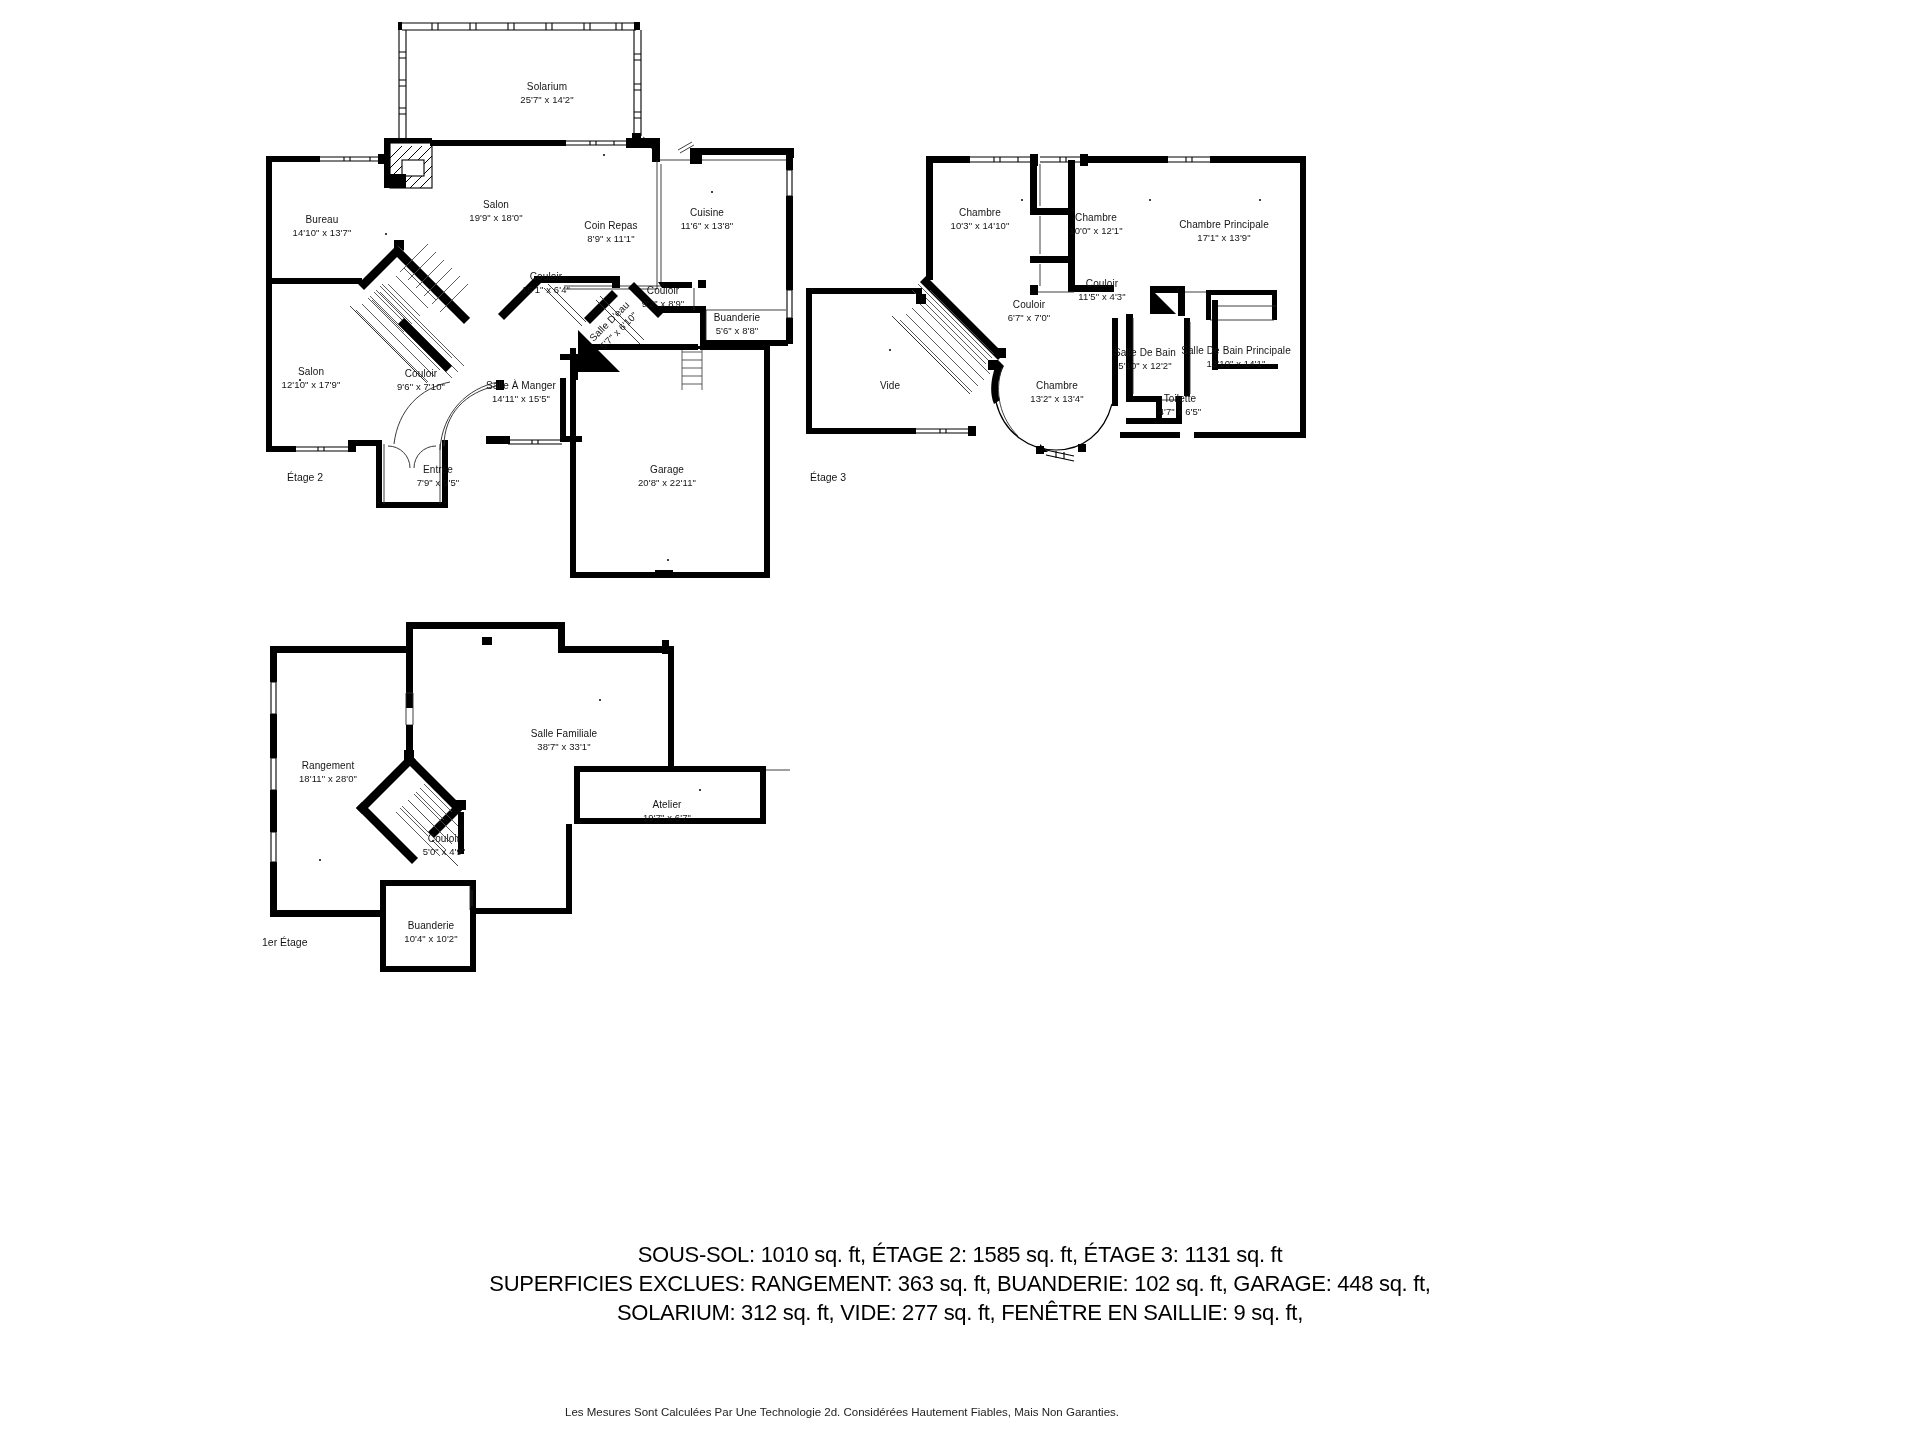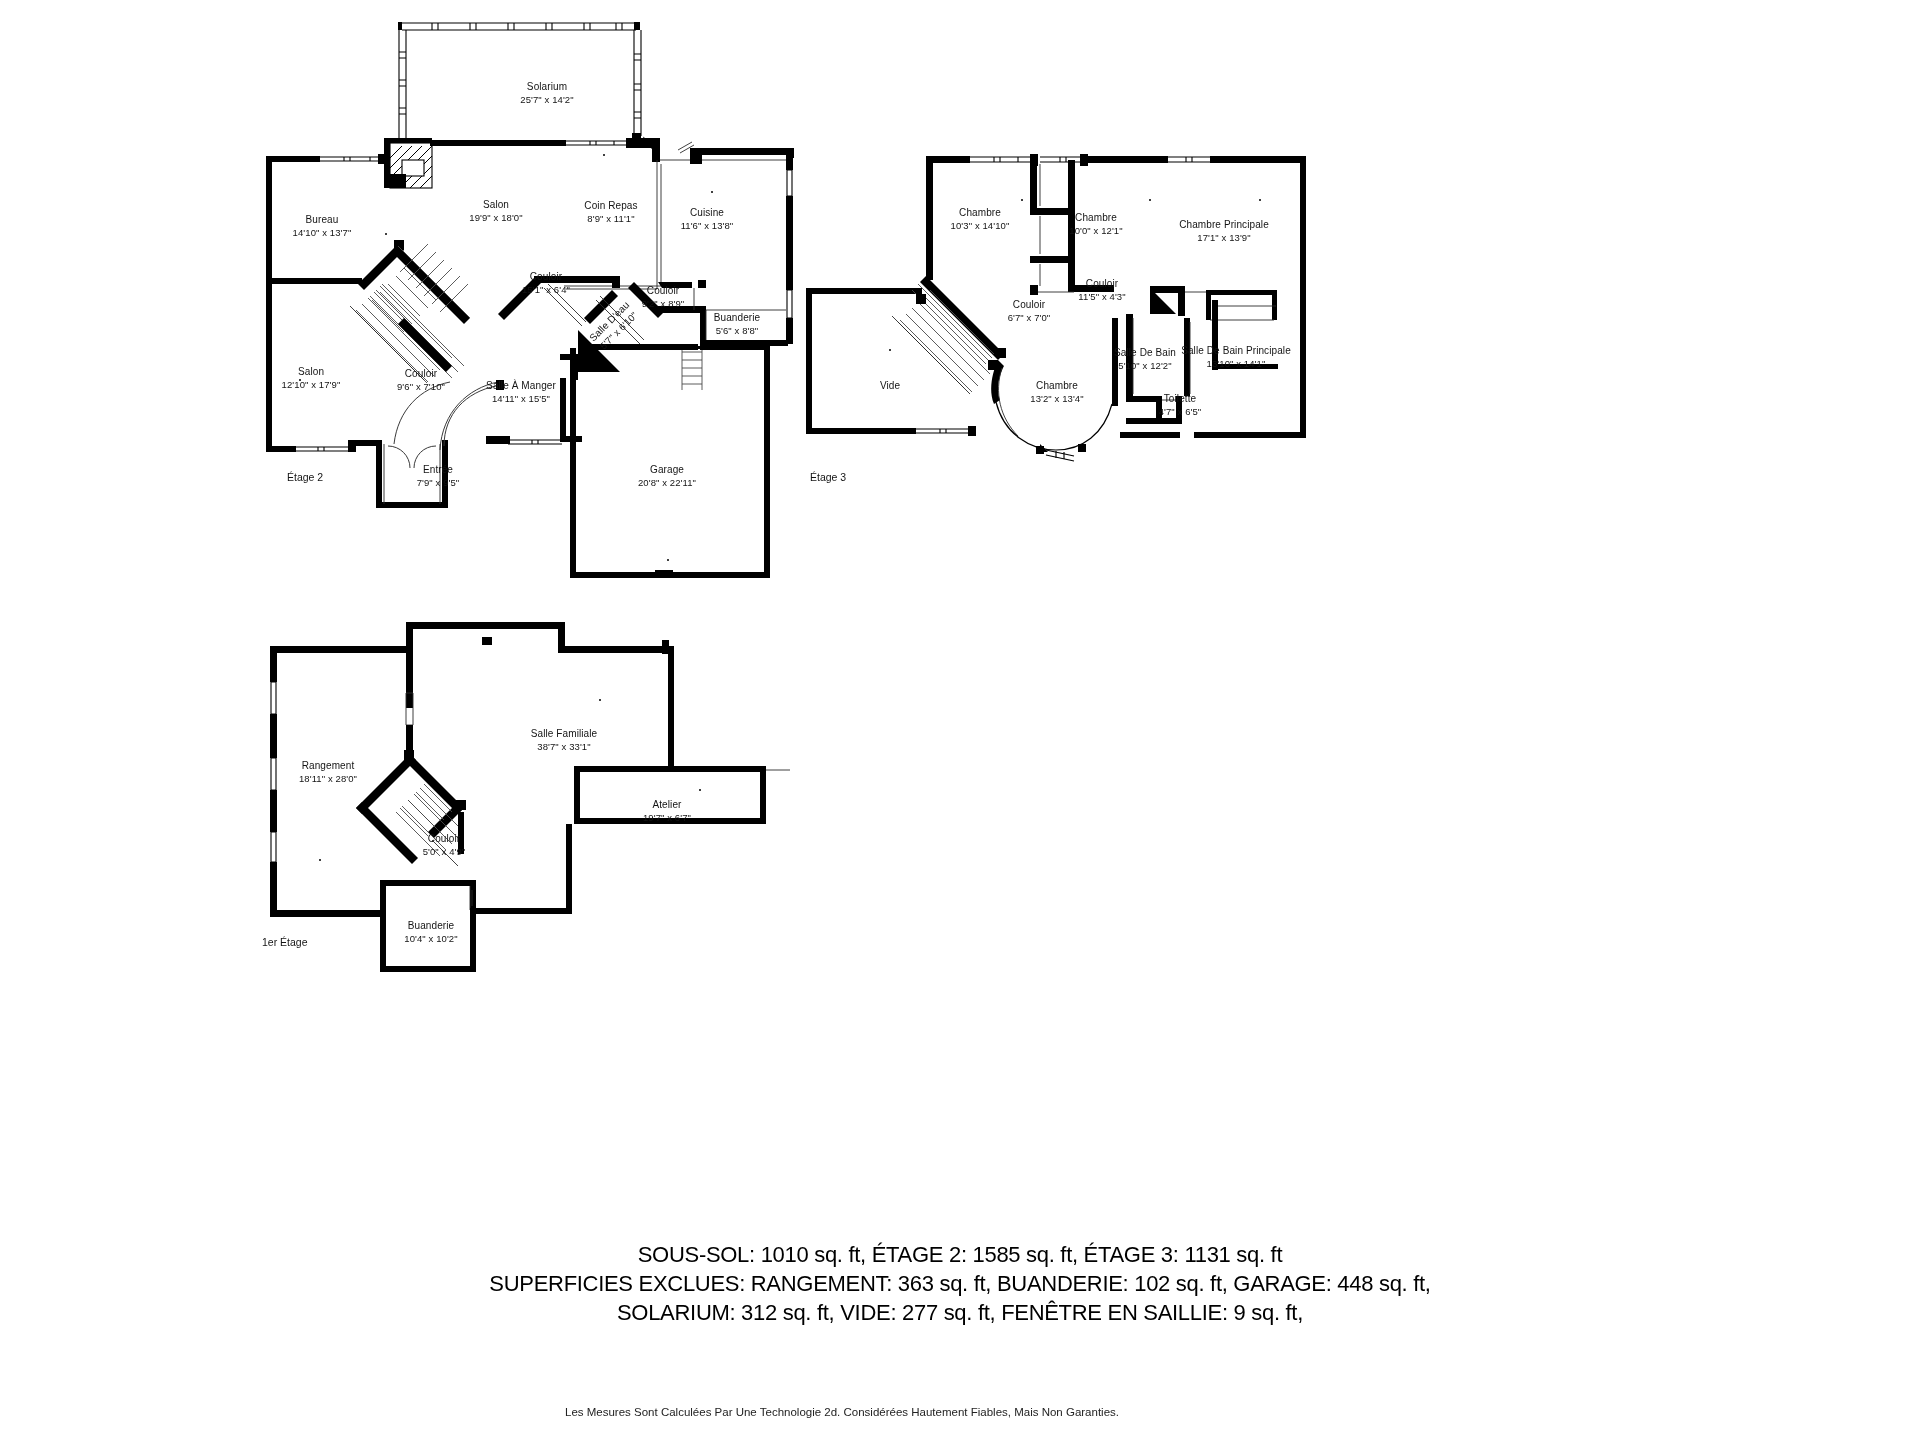--- a/index.html
+++ b/index.html
@@ -439,21 +439,21 @@
     <span class="room-dim">25'7" x 14'2"</span>
   </div>
   <div class="room-label" style="left:322px;top:226px;">
     <span class="room-name">Bureau</span>
     <span class="room-dim">14'10" x 13'7"</span>
   </div>
   <div class="room-label" style="left:496px;top:211px;">
     <span class="room-name">Salon</span>
     <span class="room-dim">19'9" x 18'0"</span>
   </div>
-  <div class="room-label" style="left:611px;top:212px;">
+  <div class="room-label" style="left:611px;top:232px;">
     <span class="room-name">Coin Repas</span>
     <span class="room-dim">8'9" x 11'1"</span>
   </div>
   <div class="room-label" style="left:707px;top:219px;">
     <span class="room-name">Cuisine</span>
     <span class="room-dim">11'6" x 13'8"</span>
   </div>
   <div class="room-label" style="left:546px;top:283px;">
     <span class="room-name">Couloir</span>
     <span class="room-dim">15'1" x 6'4"</span>

